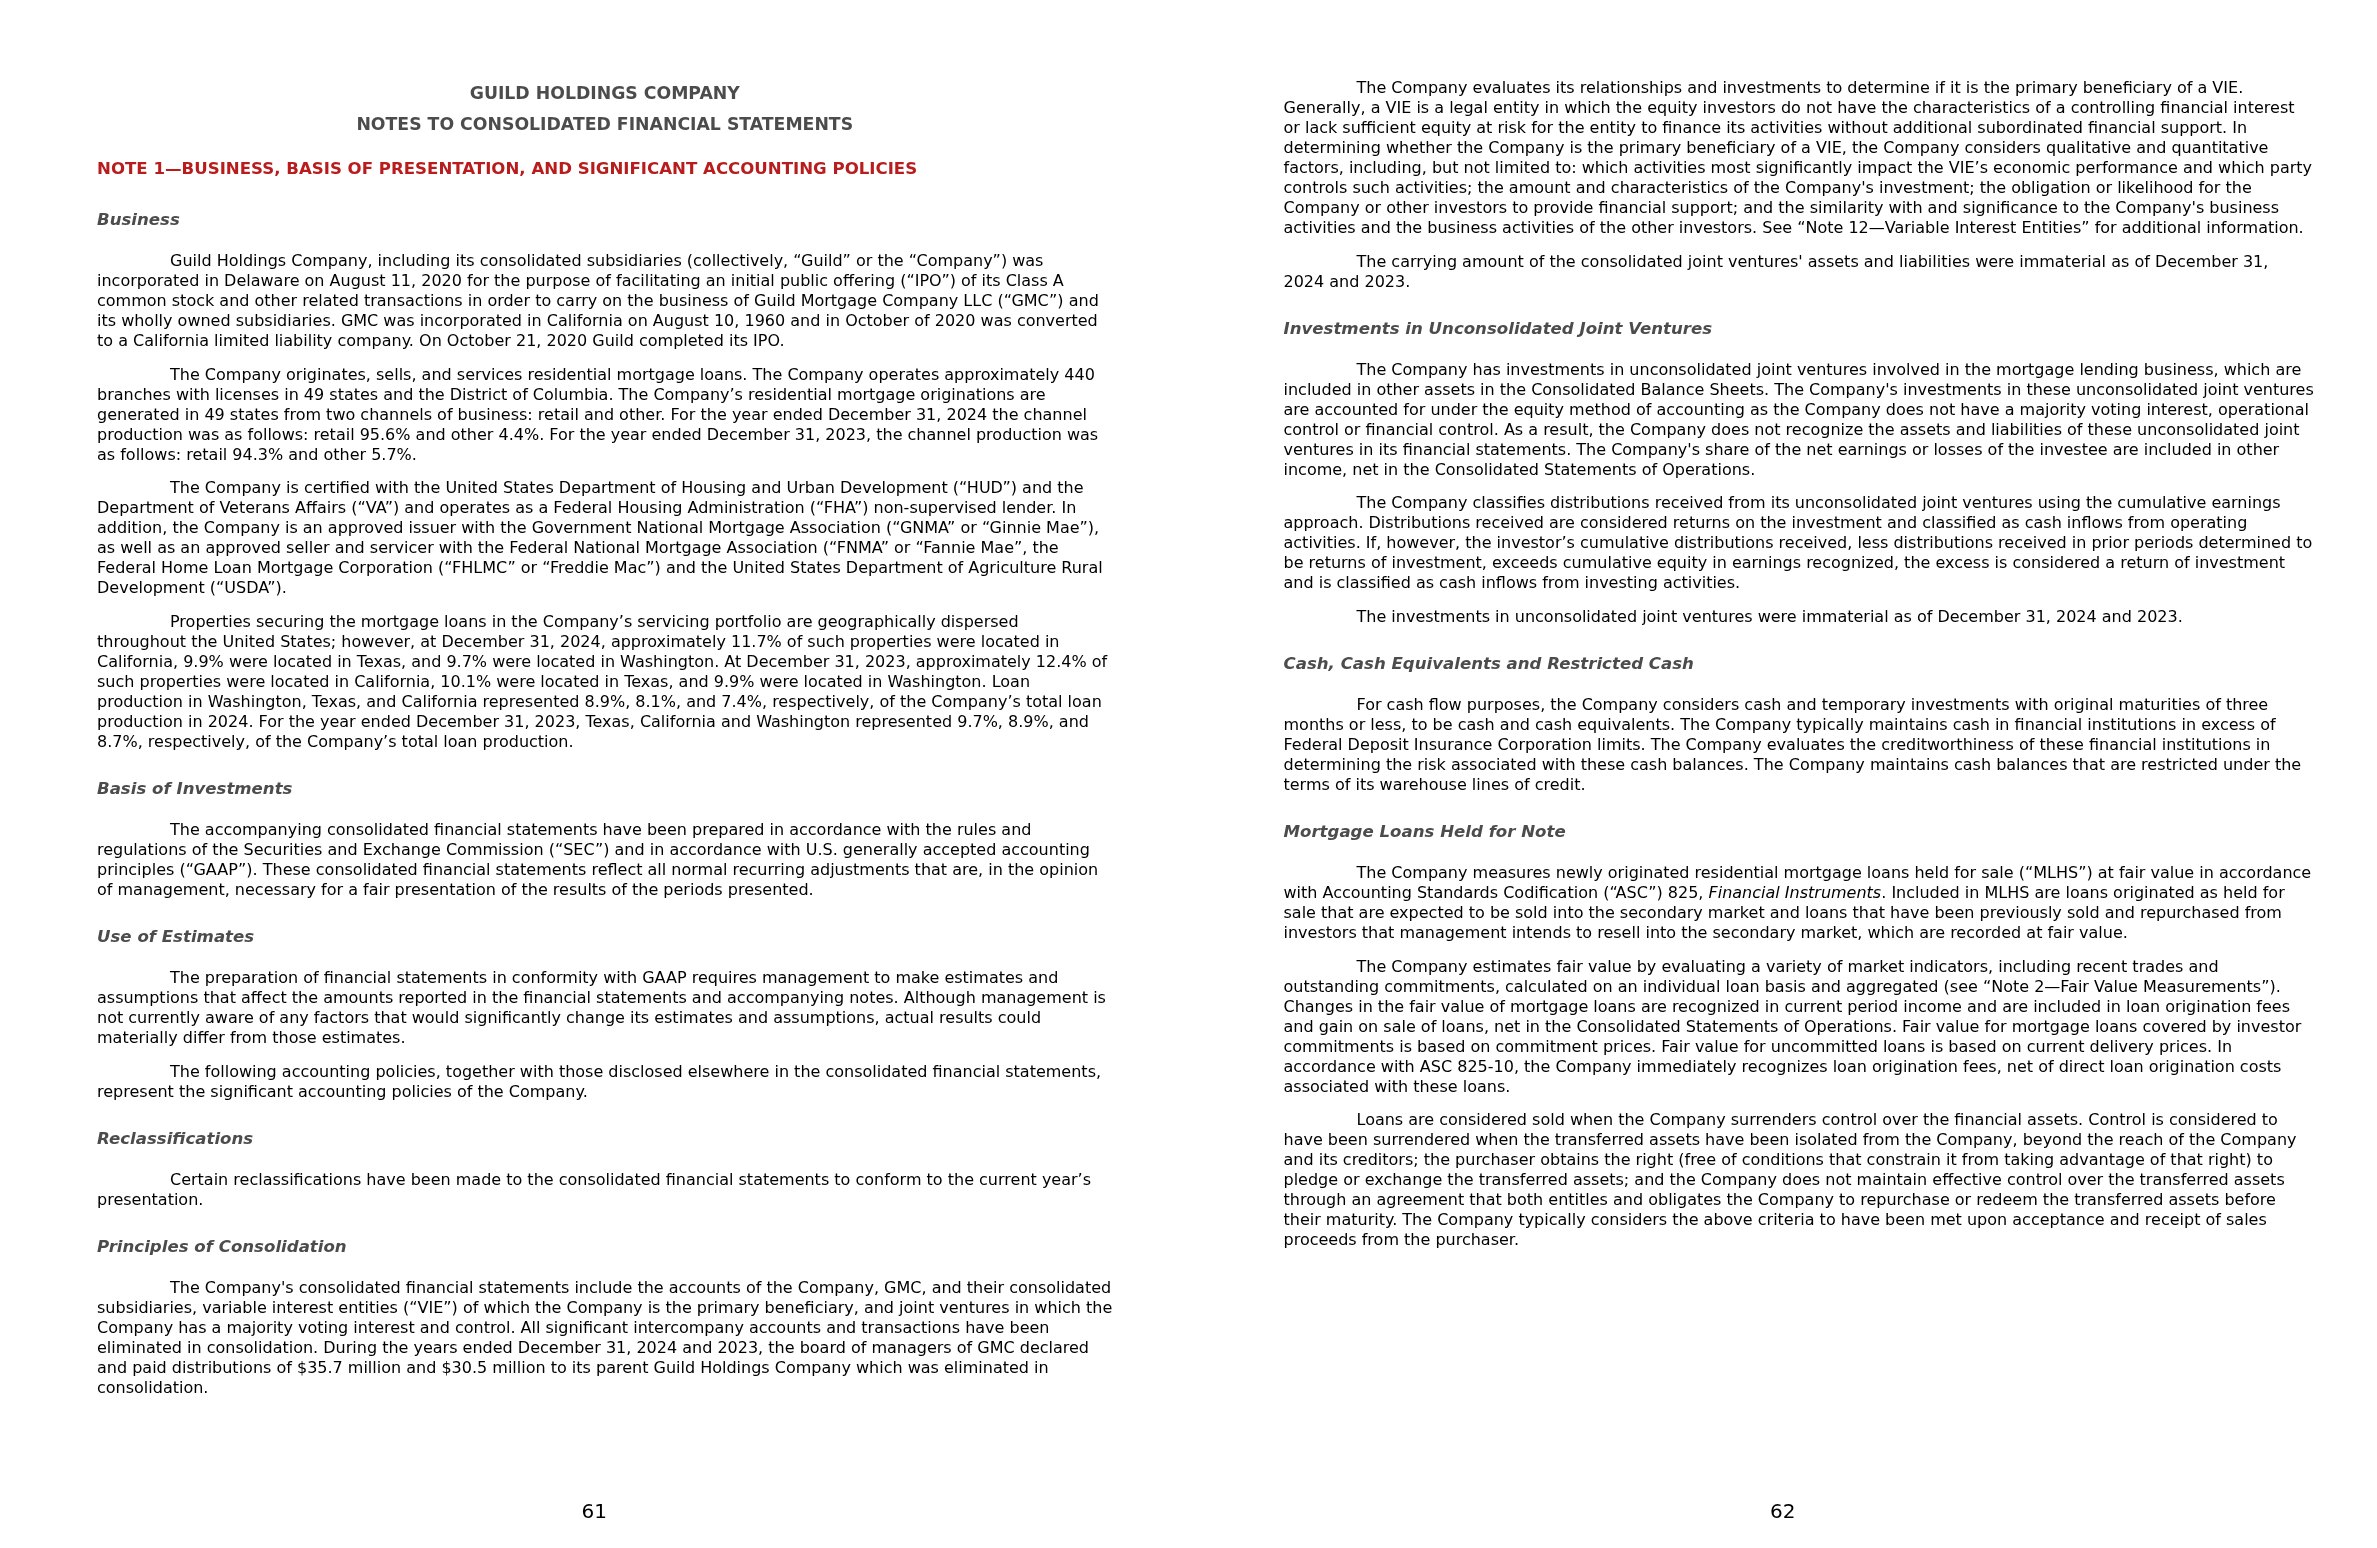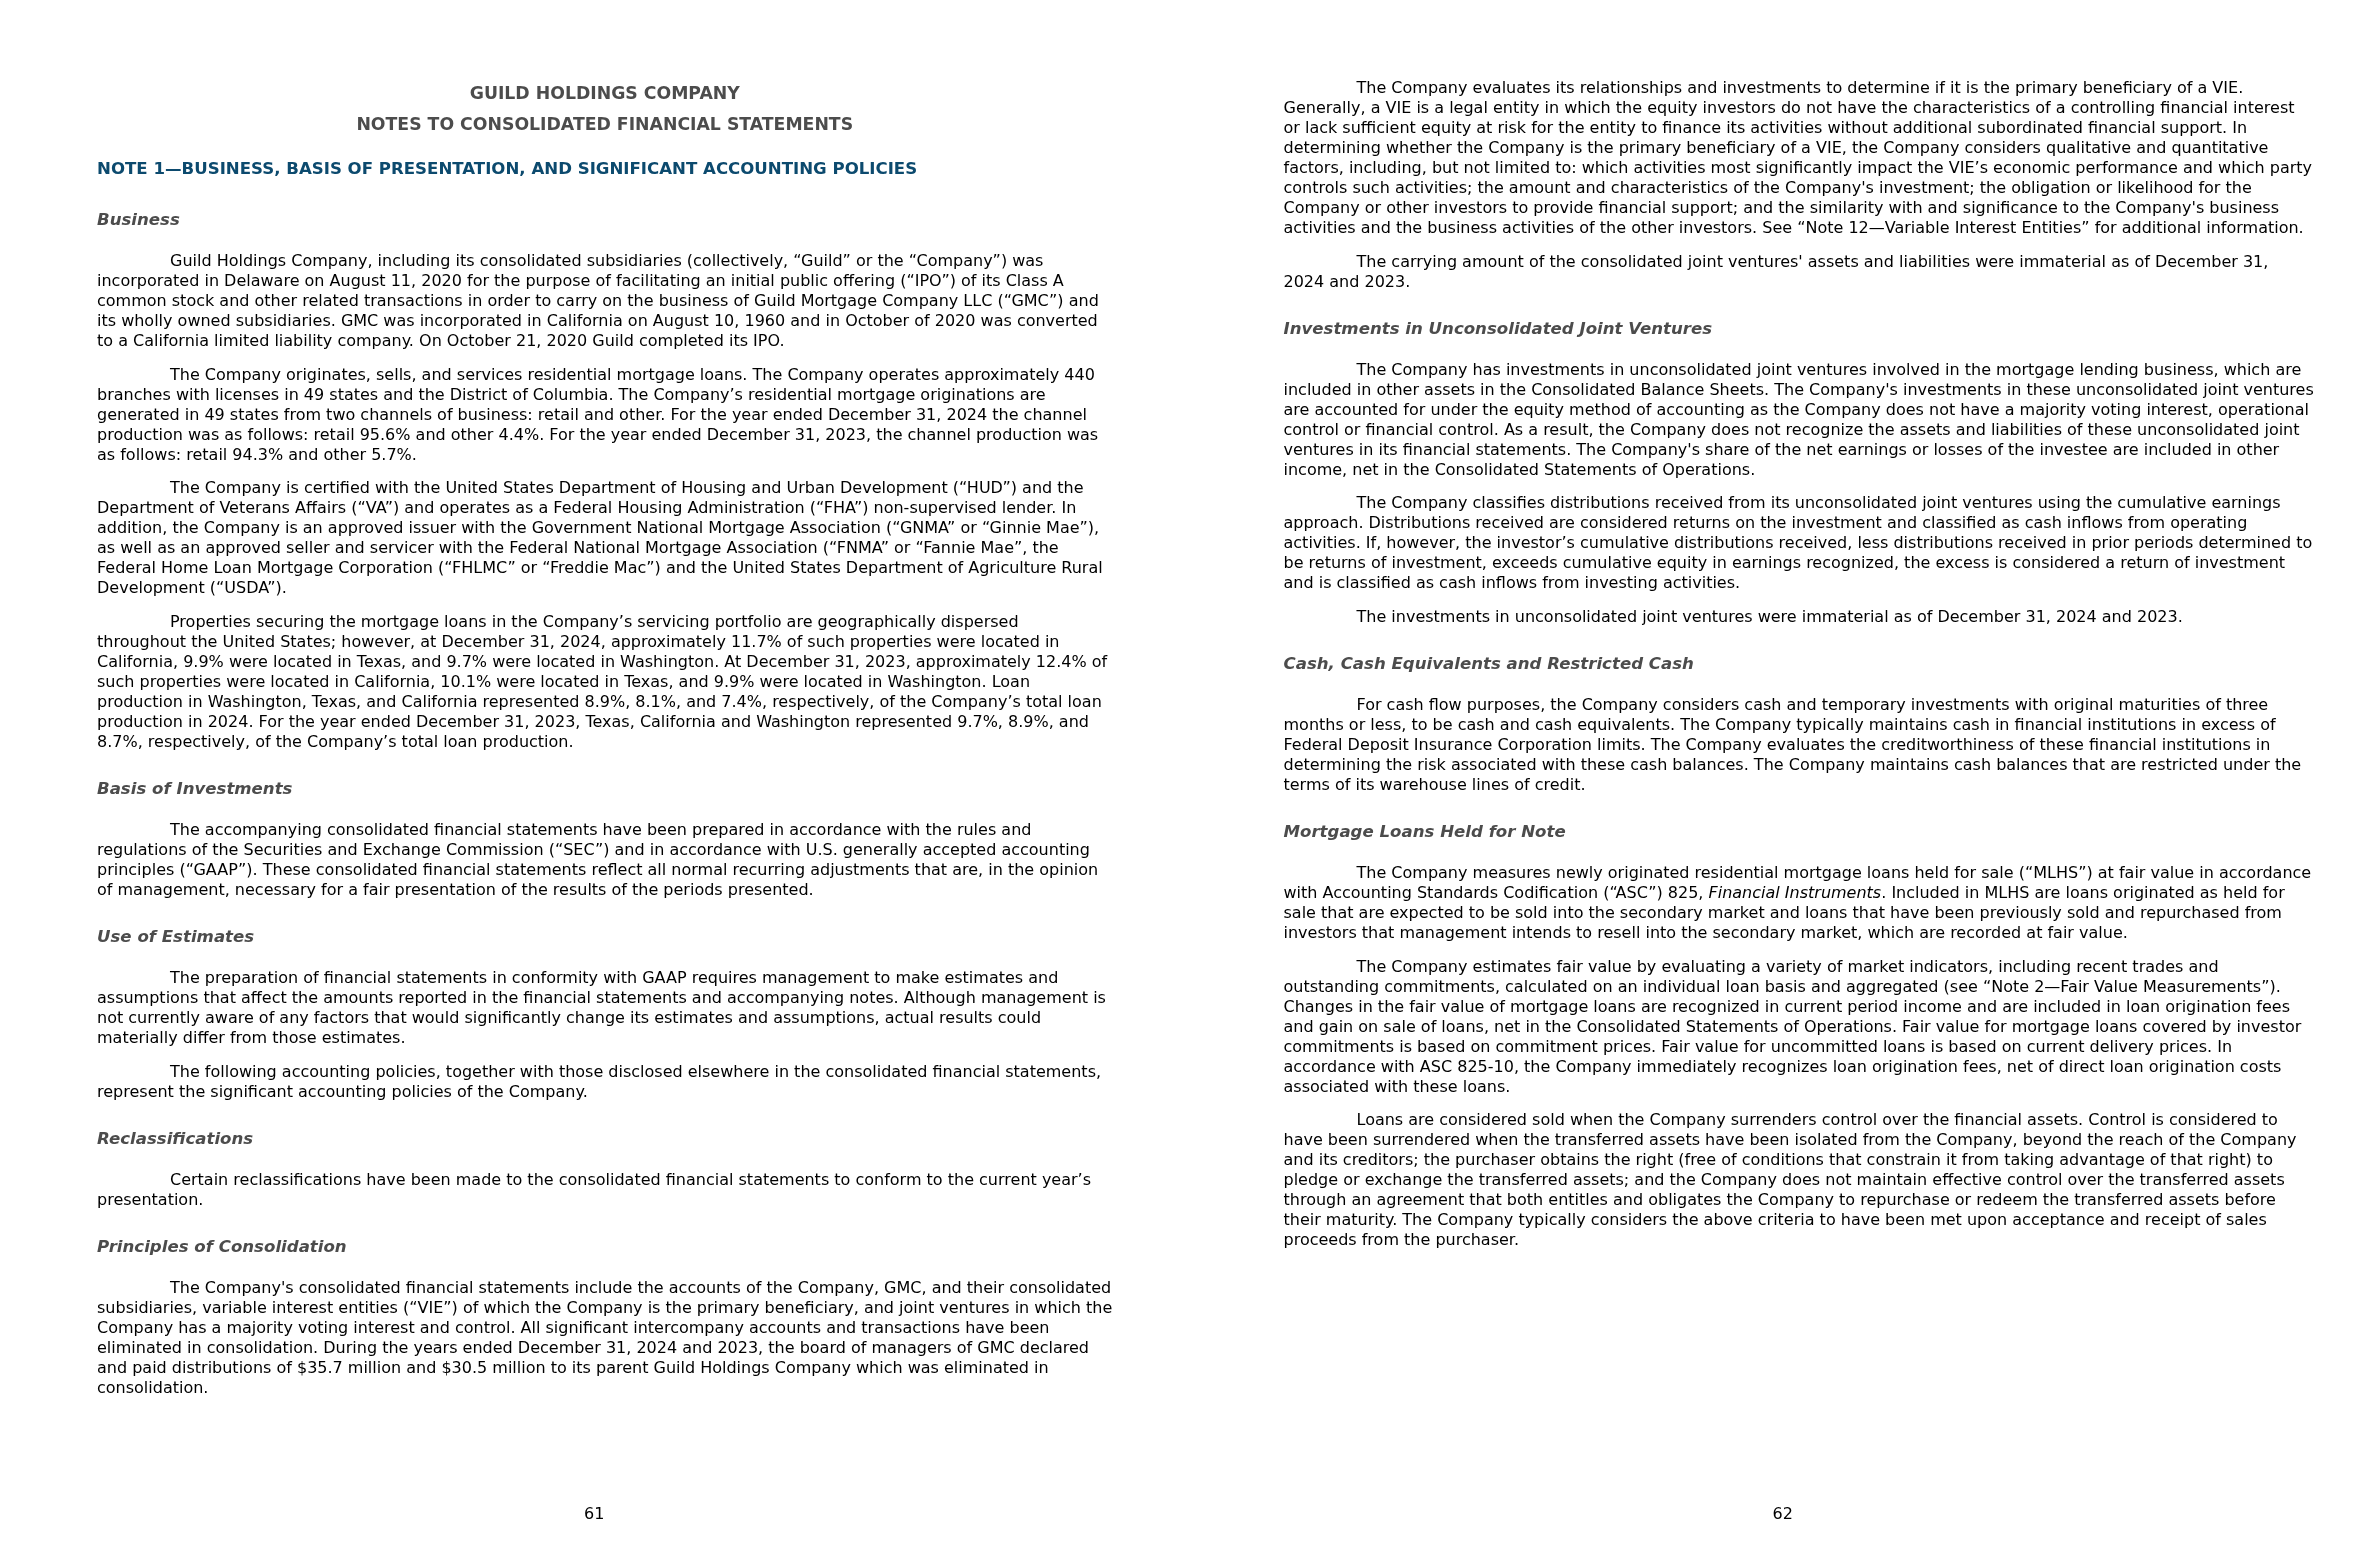--- a/index.html
+++ b/index.html
@@ -26,21 +26,21 @@
   .page.right { padding: 78px 63px 8px 95px; }
 
   .doc-title {
     text-align: center;
     color: #4c4c4c;
     font-weight: bold;
     font-size: 17.3px;
     line-height: 31px;
   }
   .note-heading {
-    color: #0c4a6e;
+    color: #b91c1c;
     font-weight: bold;
     font-size: 16.6px;
     line-height: 22px;
     margin: 18px 0 29px 0;
   }
   .sec-heading {
     color: #4c4c4c;
     font-weight: bold;
     font-style: italic;
     font-size: 16.6px;
@@ -55,21 +55,21 @@
     text-indent: 73px;
     text-align: left;
   }
   .italic-run { font-style: italic; }
   .page-num {
     position: absolute;
     bottom: 26px;
     left: 0;
     right: 0;
     text-align: center;
-    font-size: 16px;
+    font-size: 20px;
     color: #000000;
   }
 </style>
 </head>
 <body>
 
 <div class="spread">
 
   <div class="page left">
     <div class="doc-title">

